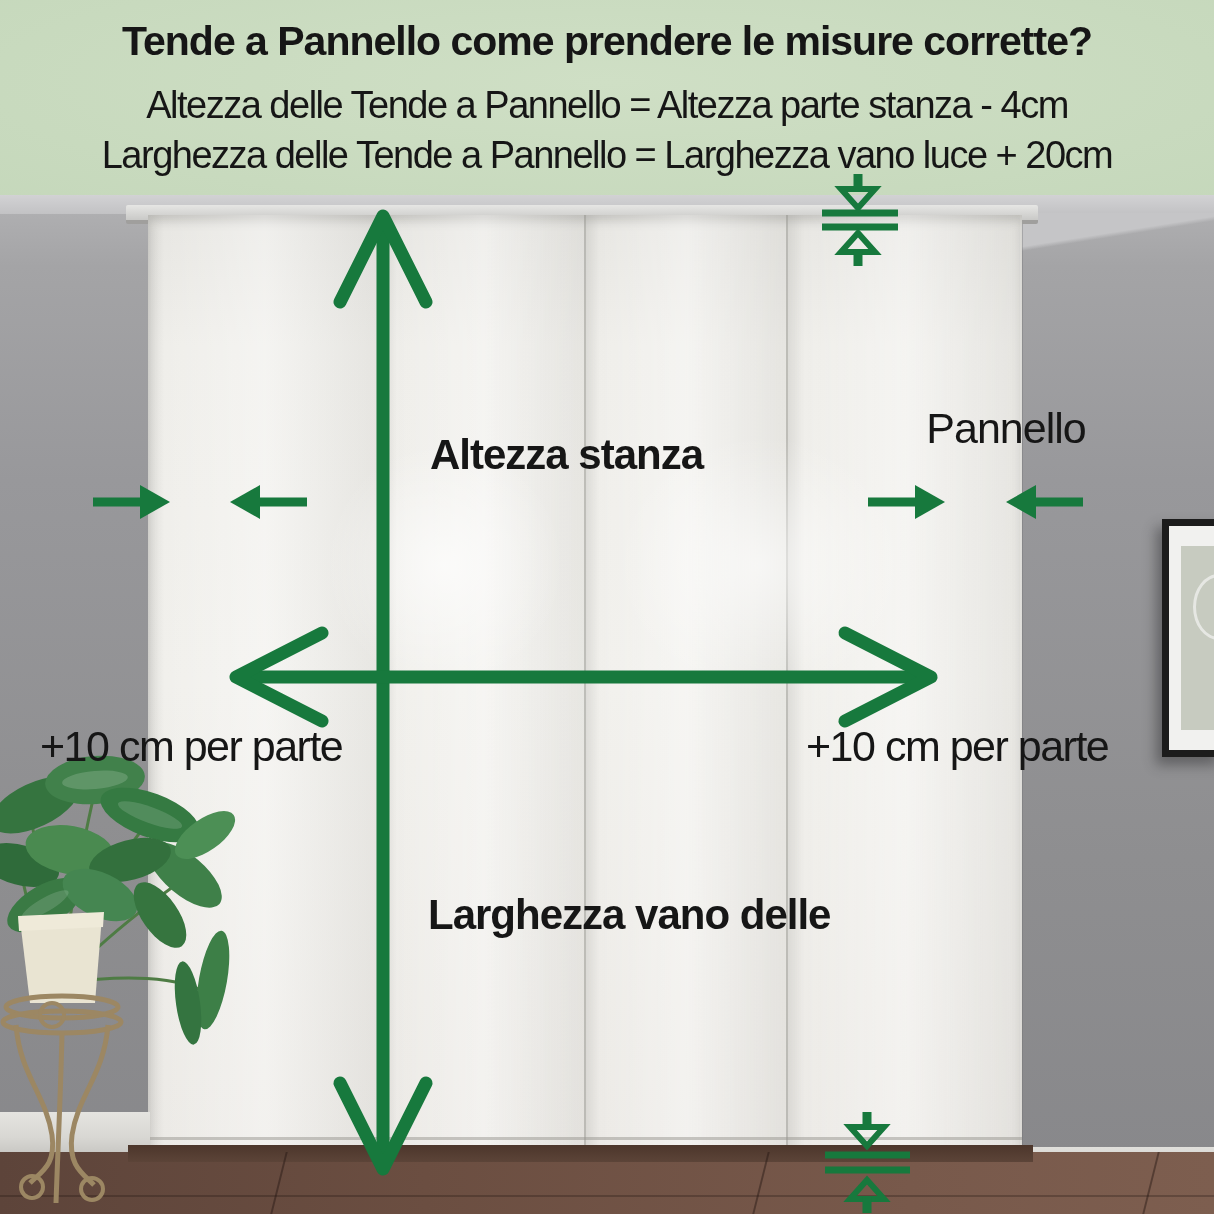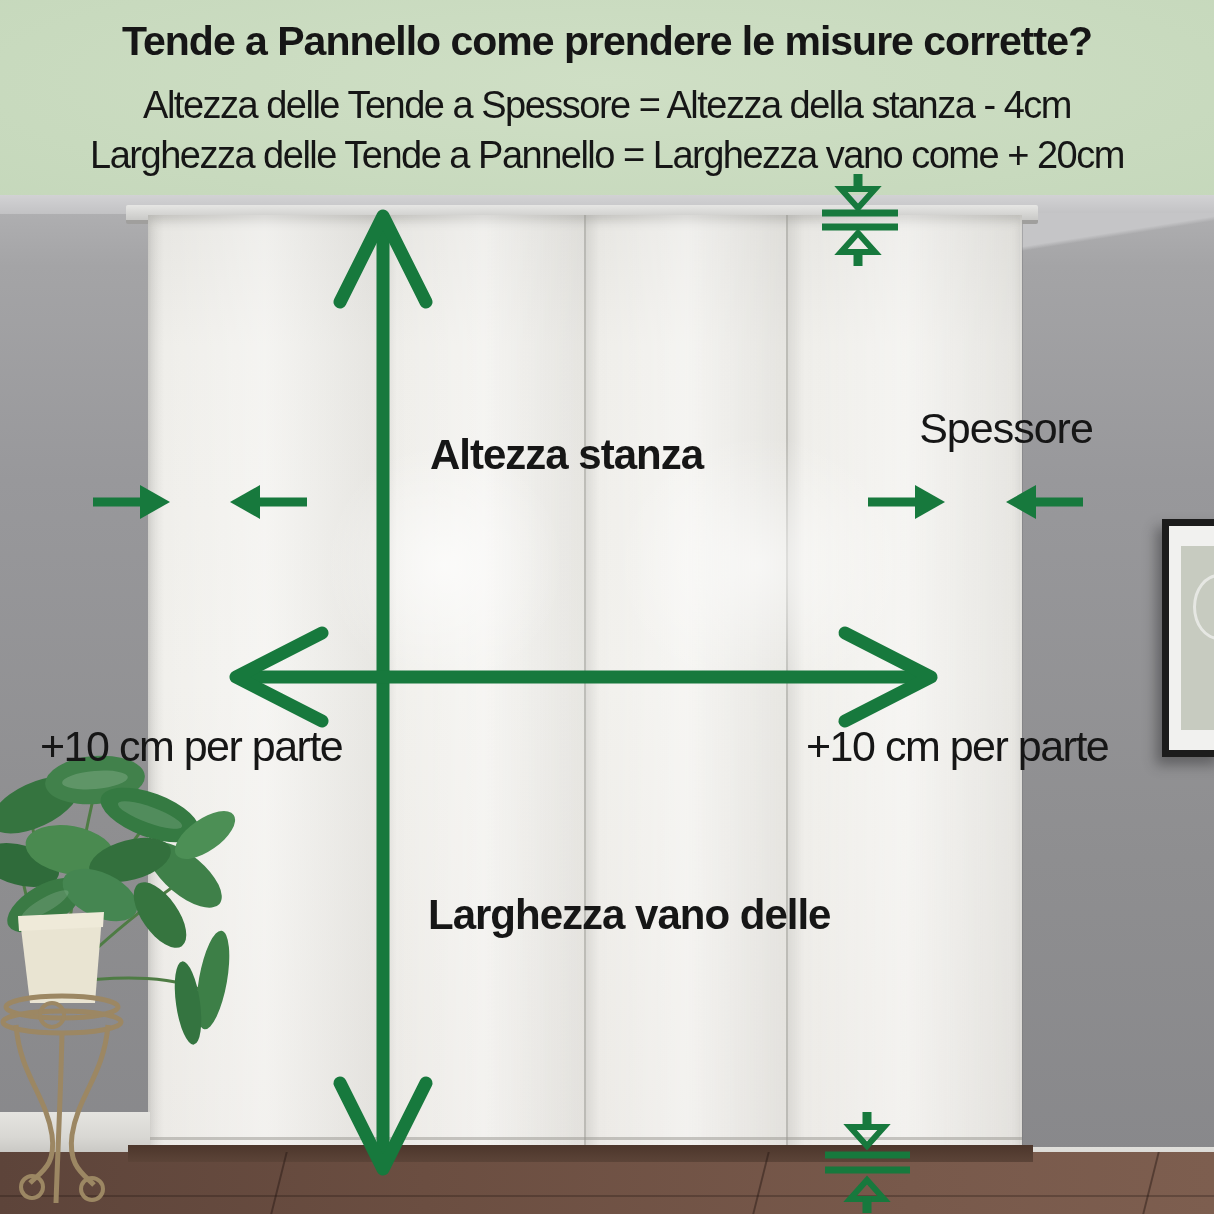--- a/index.html
+++ b/index.html
@@ -164,22 +164,22 @@
         <circle cx="32" cy="442" r="11" stroke-width="4"></circle>
         <path d="M108,280 C104,330 78,350 72,390 C68,420 82,428 94,440"></path>
         <circle cx="92" cy="444" r="11" stroke-width="4"></circle>
         <path d="M62,288 C61,340 58,400 56,458"></path>
       </g>
     </svg>
   </div>
 
   <div id="header">
     <div class="hdr-title">Tende a Pannello come prendere le misure corrette?</div>
-    <div class="hdr-formula" id="formula-height">Altezza delle Tende a Spessore = Altezza della stanza - 4cm</div>
-    <div class="hdr-formula" id="formula-width">Larghezza delle Tende a Pannello = Larghezza vano come + 20cm</div>
+    <div class="hdr-formula" id="formula-height">Altezza delle Tende a Pannello = Altezza parte stanza - 4cm</div>
+    <div class="hdr-formula" id="formula-width">Larghezza delle Tende a Pannello = Larghezza vano luce + 20cm</div>
   </div>
 
   <svg id="annot" viewBox="0 0 1214 1214">
     <g>
       <path class="g-stroke thick" d="M383,222 L383,1164"></path>
       <path class="g-stroke thick" d="M340,302 L383,216 L426,302"></path>
       <path class="g-stroke thick" d="M340,1083 L383,1169 L426,1083"></path>
     </g>
     <g>
       <path class="g-stroke thick" d="M242,677 L925,677"></path>
@@ -214,16 +214,16 @@
       <path class="g-stroke ind-tri" d="M850,1199 L867,1180 L884,1199 Z"></path>
       <path class="g-stroke" stroke-width="9" d="M867,1197 L867,1213"></path>
     </g>
   </svg>
 
   <div class="lbl lbl-bold" id="label-room-height">Altezza stanza</div>
   <div class="lbl lbl-bold" id="label-opening-width">Larghezza vano delle</div>
   <div class="lbl lbl-reg" id="label-allow-left">+10 cm per parte</div>
   <div class="lbl lbl-reg" id="label-allow-right">+10 cm per parte</div>
   <div class="lbl lbl-stack" id="label-track-thickness">
-    <div>Spessore</div>
+    <div>Pannello</div>
   </div>
 
 </div>
 
 </body></html>

